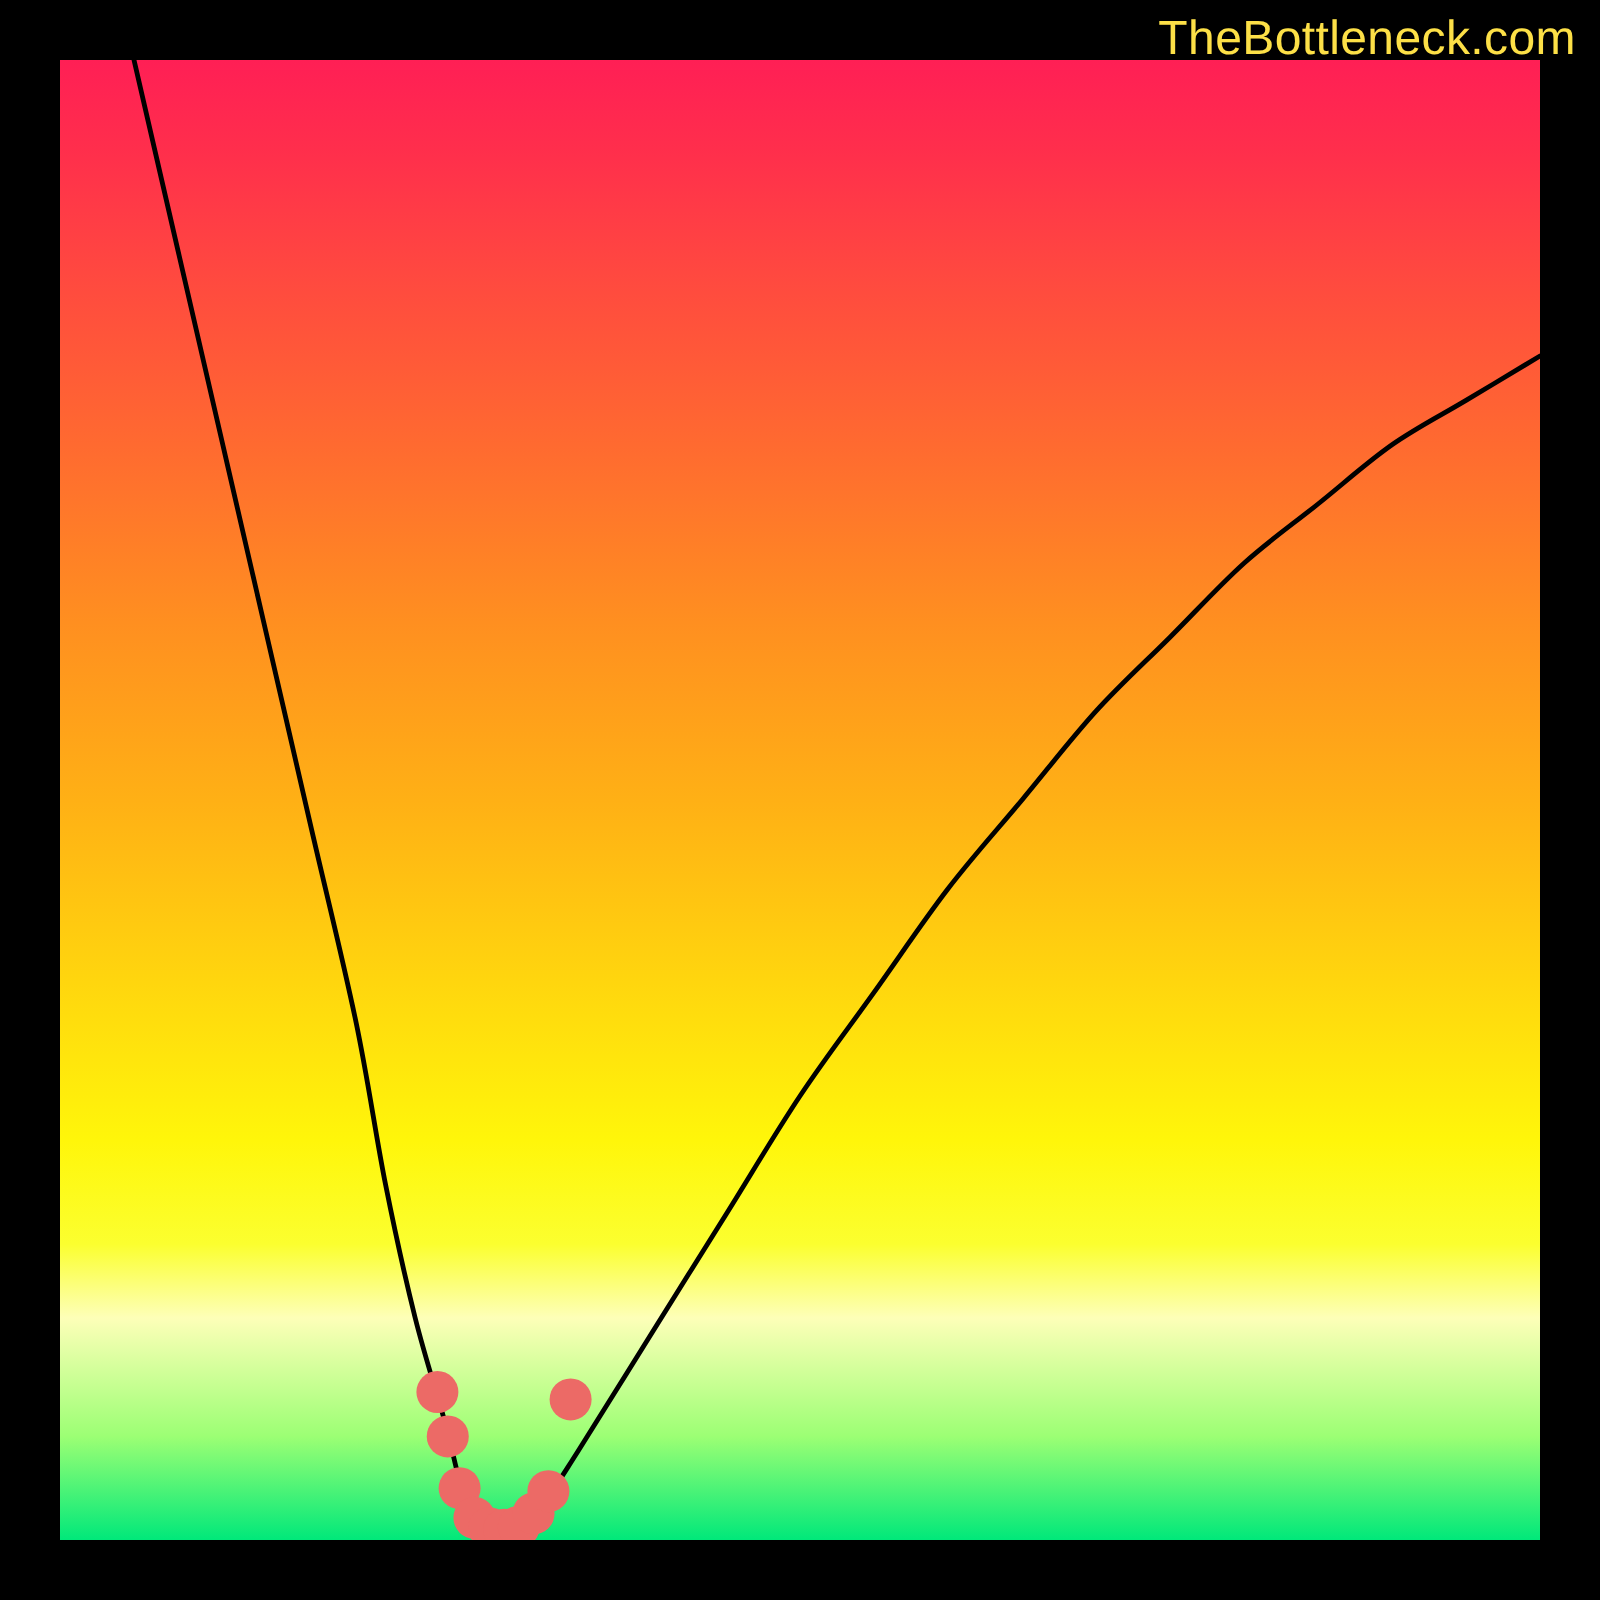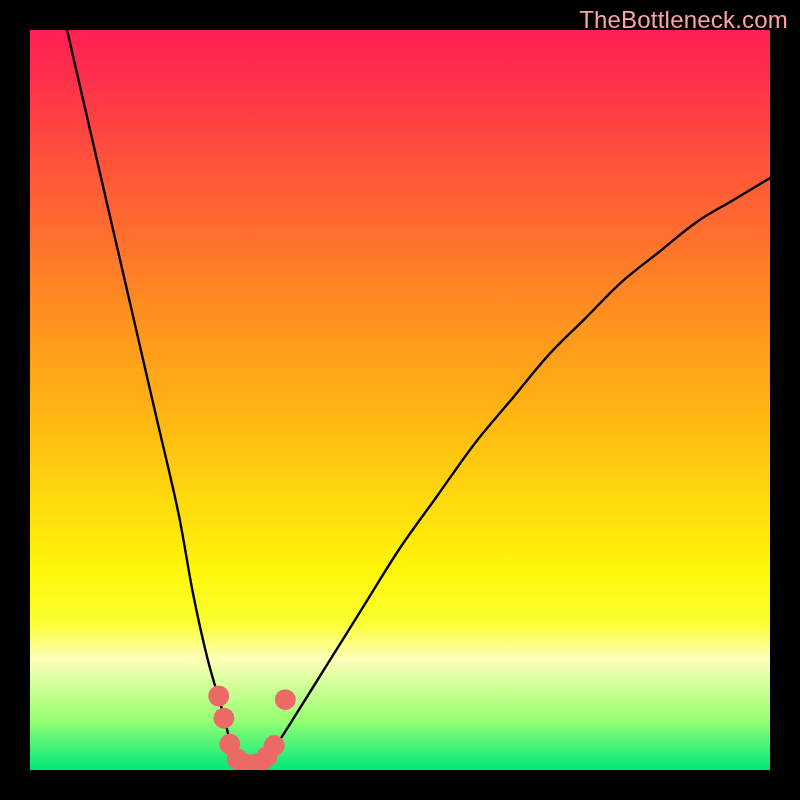--- a/index.html
+++ b/index.html
@@ -35,21 +35,21 @@
       #fbff2f 80%,
       #fdffb8 85%,
       #9cff74 93%,
       #00e87a 100%
     );
   }
   .watermark {
     position: absolute;
     top: 6px;
     right: 12px;
-    color: #fca5a5;
+    color: #fde047;
     font-size: 24px;
     font-weight: 400;
     letter-spacing: 0.2px;
   }
   svg.curve {
     position: absolute;
     left: 0;
     top: 0;
     width: 740px;
     height: 740px;

